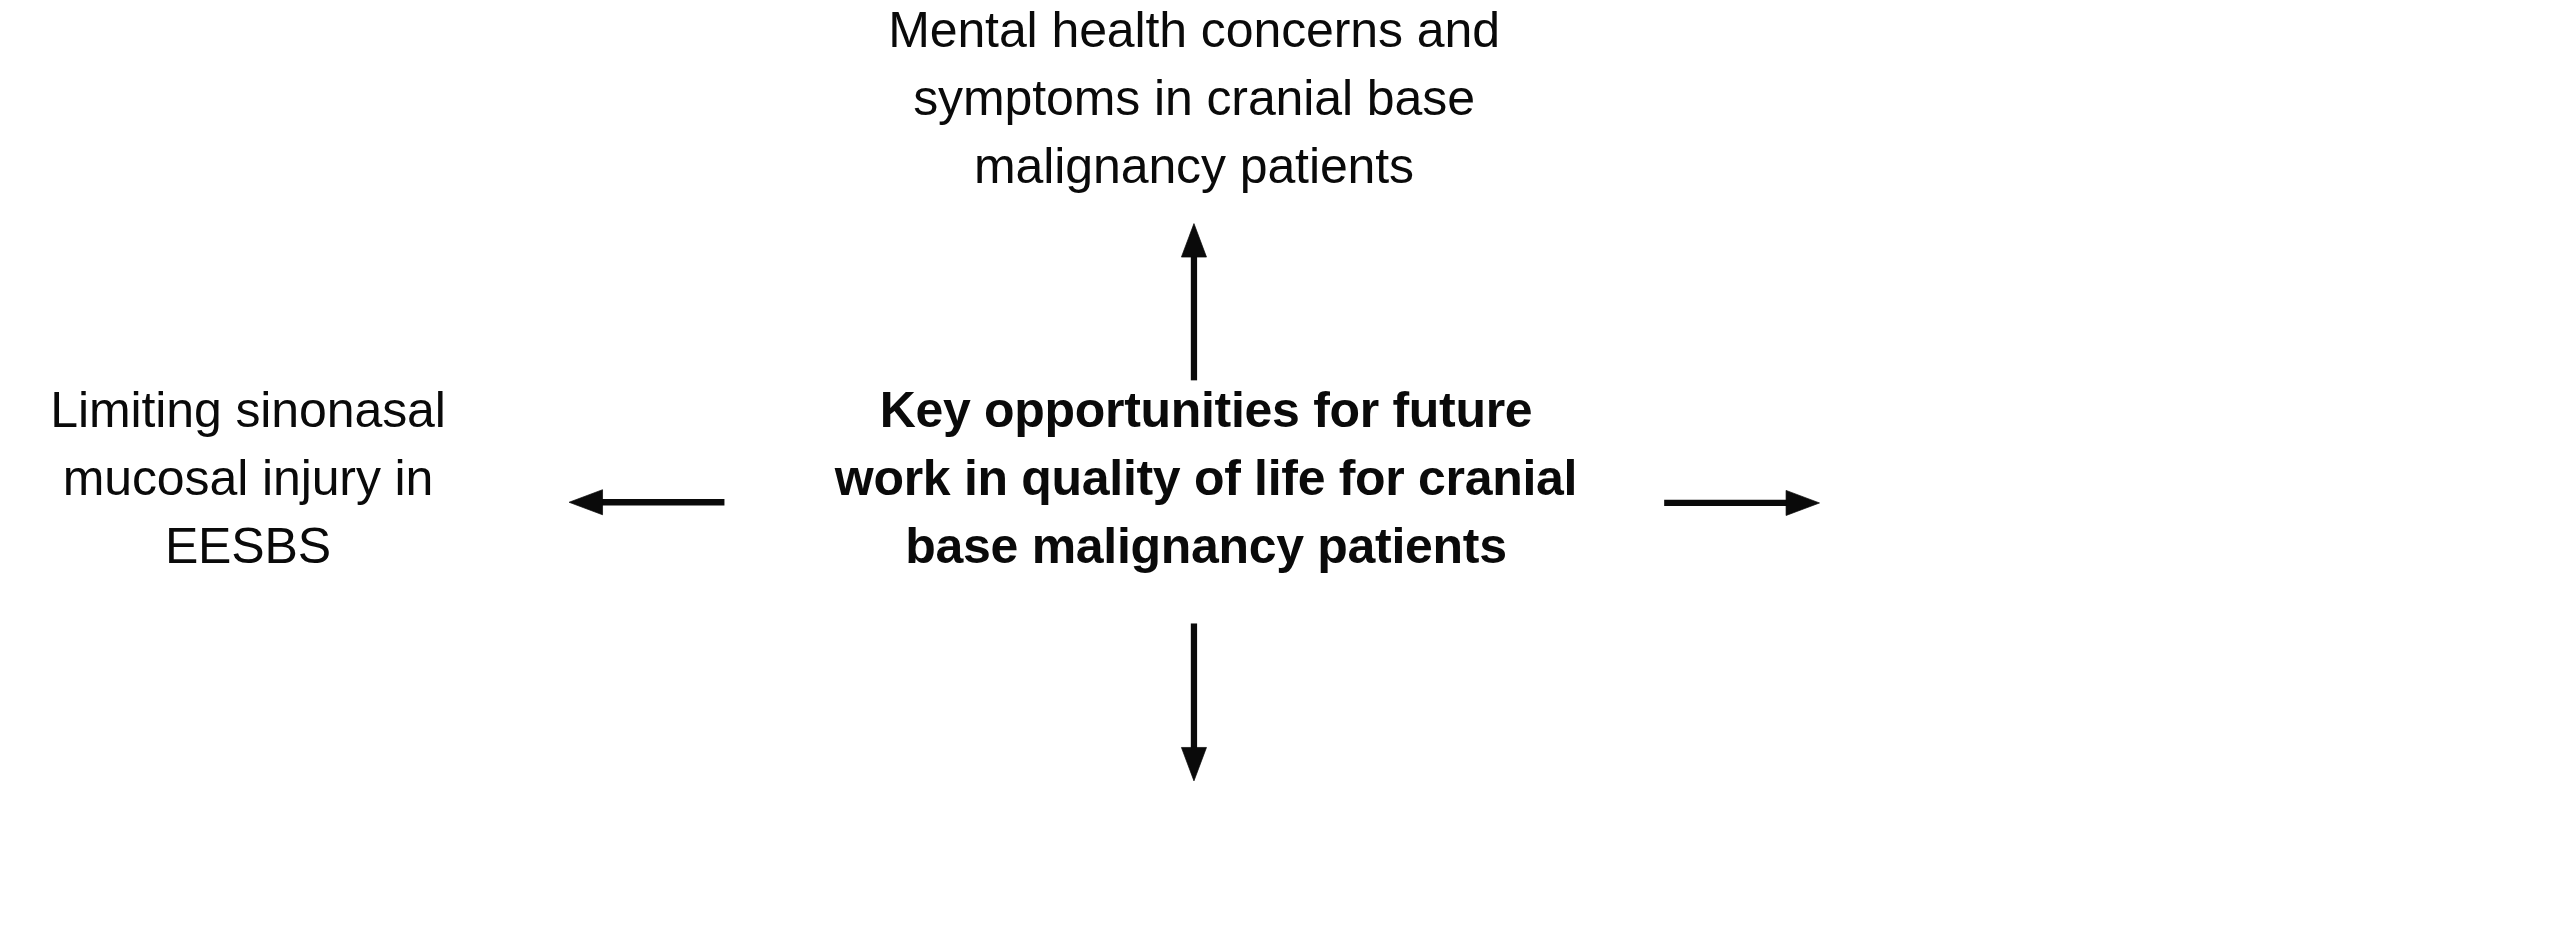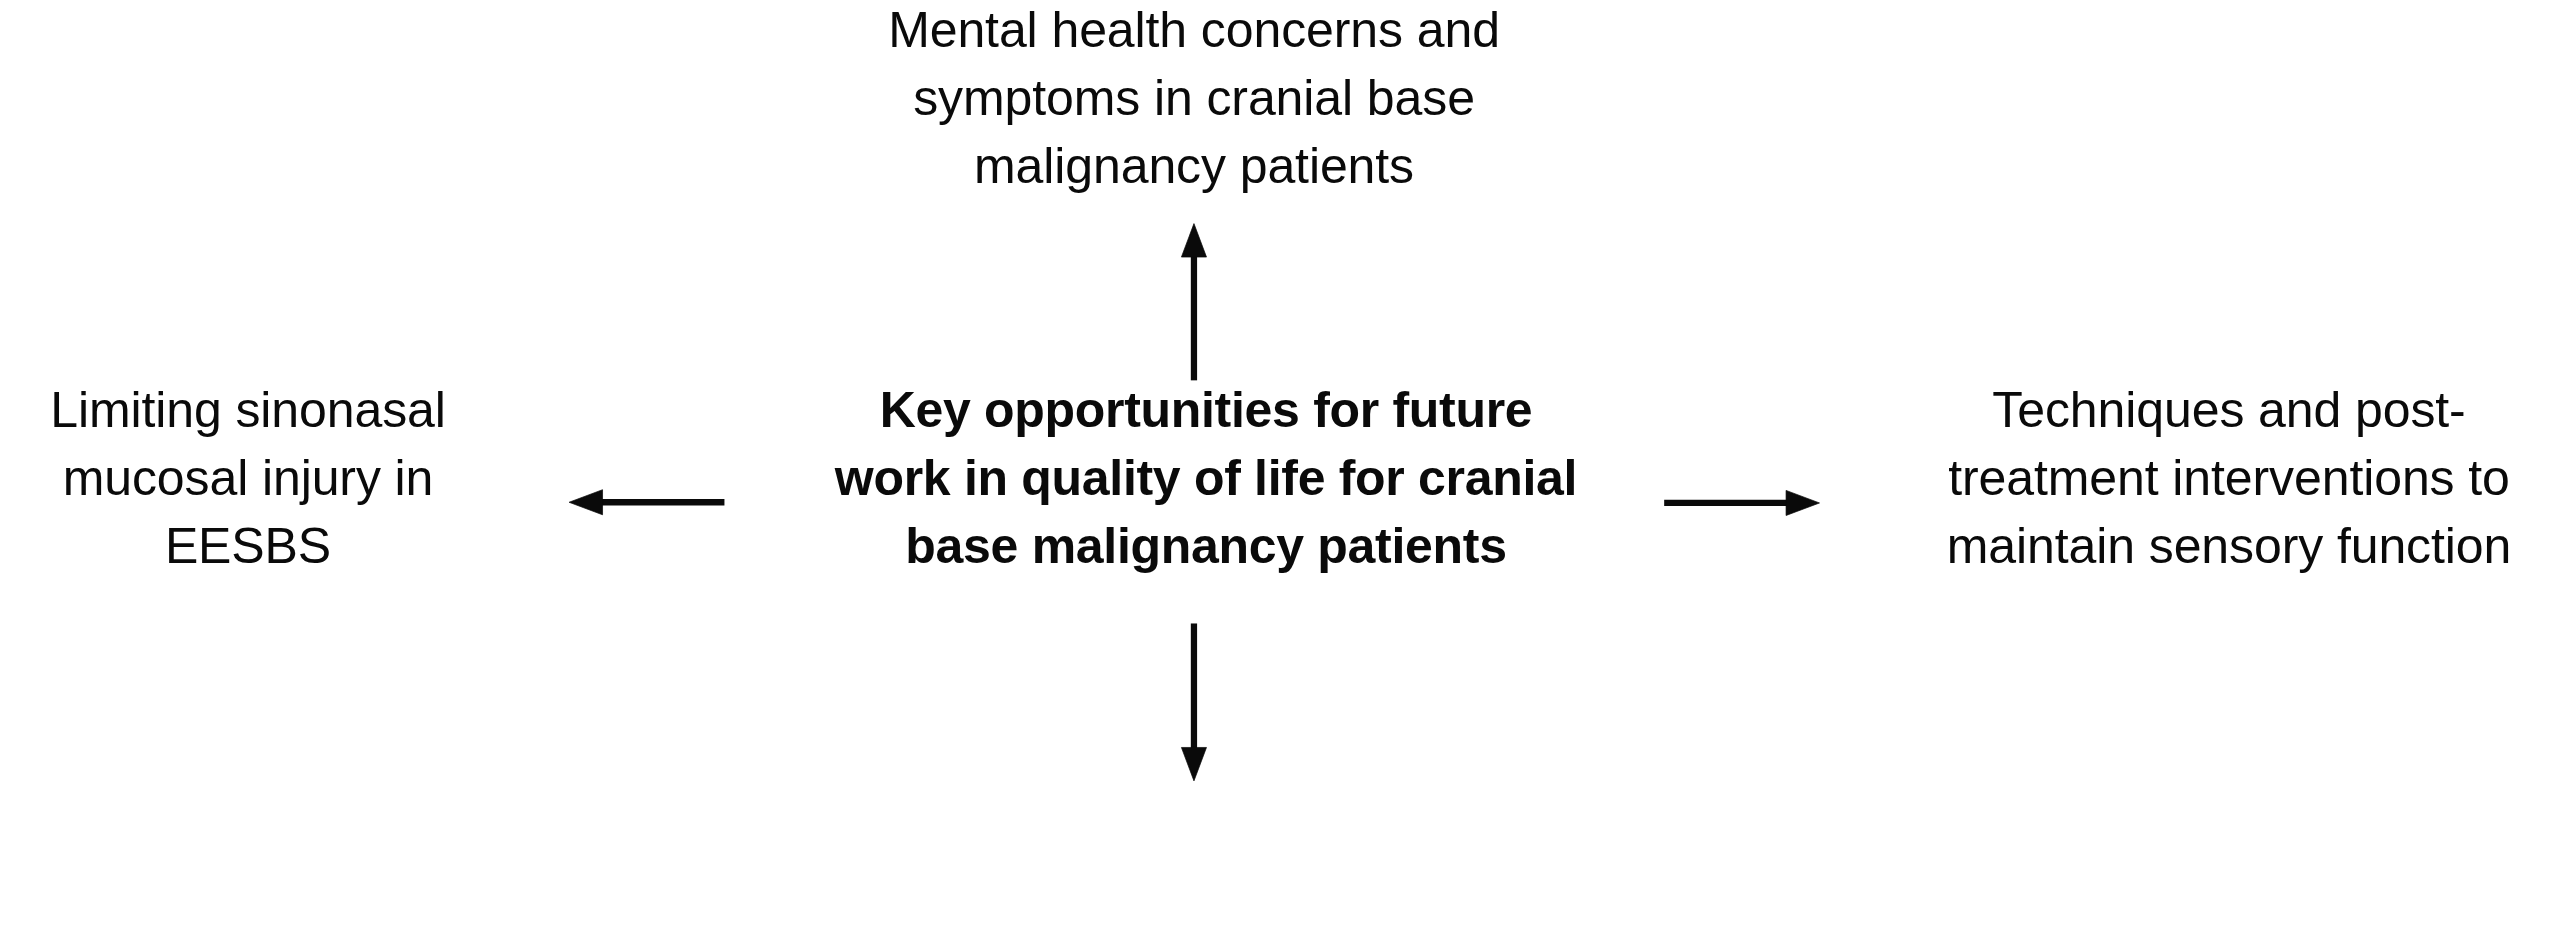--- a/index.html
+++ b/index.html
@@ -88,23 +88,20 @@
 malignancy patients</div>
 
   <div class="node" id="node-left">Limiting sinonasal
 mucosal injury in
 EESBS</div>
 
   <div class="node node-center" id="node-center">Key opportunities for future
 work in quality of life for cranial
 base malignancy patients</div>
 
-  <div class="node" id="node-right">Techniques and post-
-treatment interventions to
-maintain sensory function</div>
 
 
   <svg id="arrows" viewBox="0 0 3696 1358" width="2576" height="946">
 
     <g>
       <line class="arrow-shape" x1="1713" y1="546" x2="1713" y2="366" stroke-width="9" stroke-linecap="butt"></line>
       <polygon class="arrow-shape" points="1713,321 1695,369 1731,369"></polygon>
     </g>
 
     <g>

